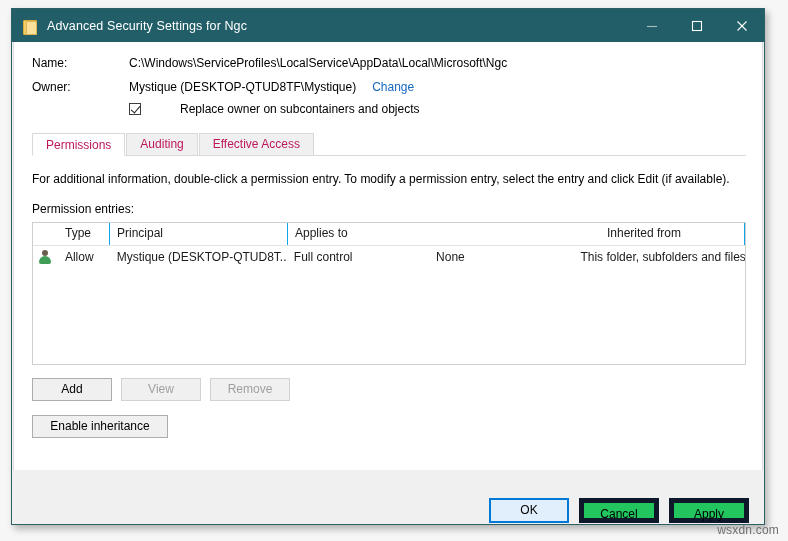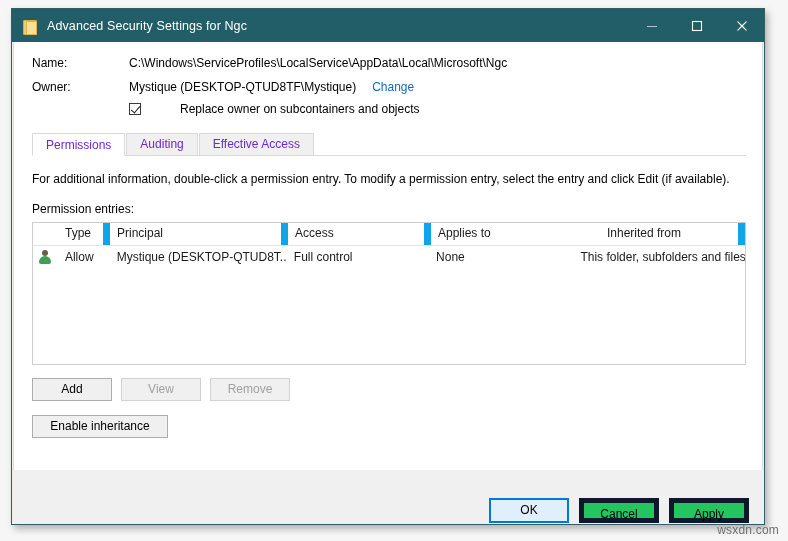--- a/index.html
+++ b/index.html
@@ -173,21 +173,21 @@
     height: 23px;
     border-bottom: 1px solid #d9d9d9;
     margin-top: 2px;
     position: relative;
   }
   .tab {
     height: 22px;
     line-height: 21px;
     padding: 0 13px;
     font-size: 12px;
-    color: #6d28d9;
+    color: #be185d;
     background: #f0f0f0;
     border: 1px solid #d9d9d9;
     border-bottom: none;
     box-sizing: border-box;
     margin-right: 1px;
     cursor: default;
     white-space: nowrap;
   }
   .tab.active {
     background: #ffffff;
@@ -228,21 +228,21 @@
     flex: none;
     border-bottom: 1px solid #e3e3e3;
     background: #ffffff;
   }
   .hcell {
     font-size: 12px;
     color: #1b1b1b;
     line-height: 21px;
     padding-left: 7px;
     box-sizing: border-box;
-    border-right: 7px solid #0ea5e9;
+    border-right: 1px solid #0ea5e9;
     white-space: nowrap;
     overflow: hidden;
   }
   .hcell.icon-col { width: 25px; padding-left: 0; border-right: none; }
   .hcell.c-type { width: 52px; }
   .hcell.c-principal { width: 178px; }
   .hcell.c-access { width: 143px; }
   .hcell.c-inherited { width: 145px; }
   .hcell.c-applies { flex: 1 1 auto; border-right: none; }
 
@@ -465,21 +465,20 @@
       </div>
 
       <div id="info-text">For additional information, double-click a permission entry. To modify a permission entry, select the entry and click Edit (if available).</div>
       <div id="entries-label">Permission entries:</div>
 
       <div id="listview">
         <div id="list-header">
           <div class="hcell icon-col"></div>
           <div class="hcell c-type">Type</div>
           <div class="hcell c-principal">Principal</div>
-          <div class="hcell c-access">Access</div>
           <div class="hcell c-applies">Applies to</div>
           <div class="hcell c-inherited">Inherited from</div>
         </div>
         <div class="lrow">
           <div class="lcell icon-col">
             <span class="user-ico">
               <span class="head"></span>
                 <span class="body"></span>
             </span>
           </div>

